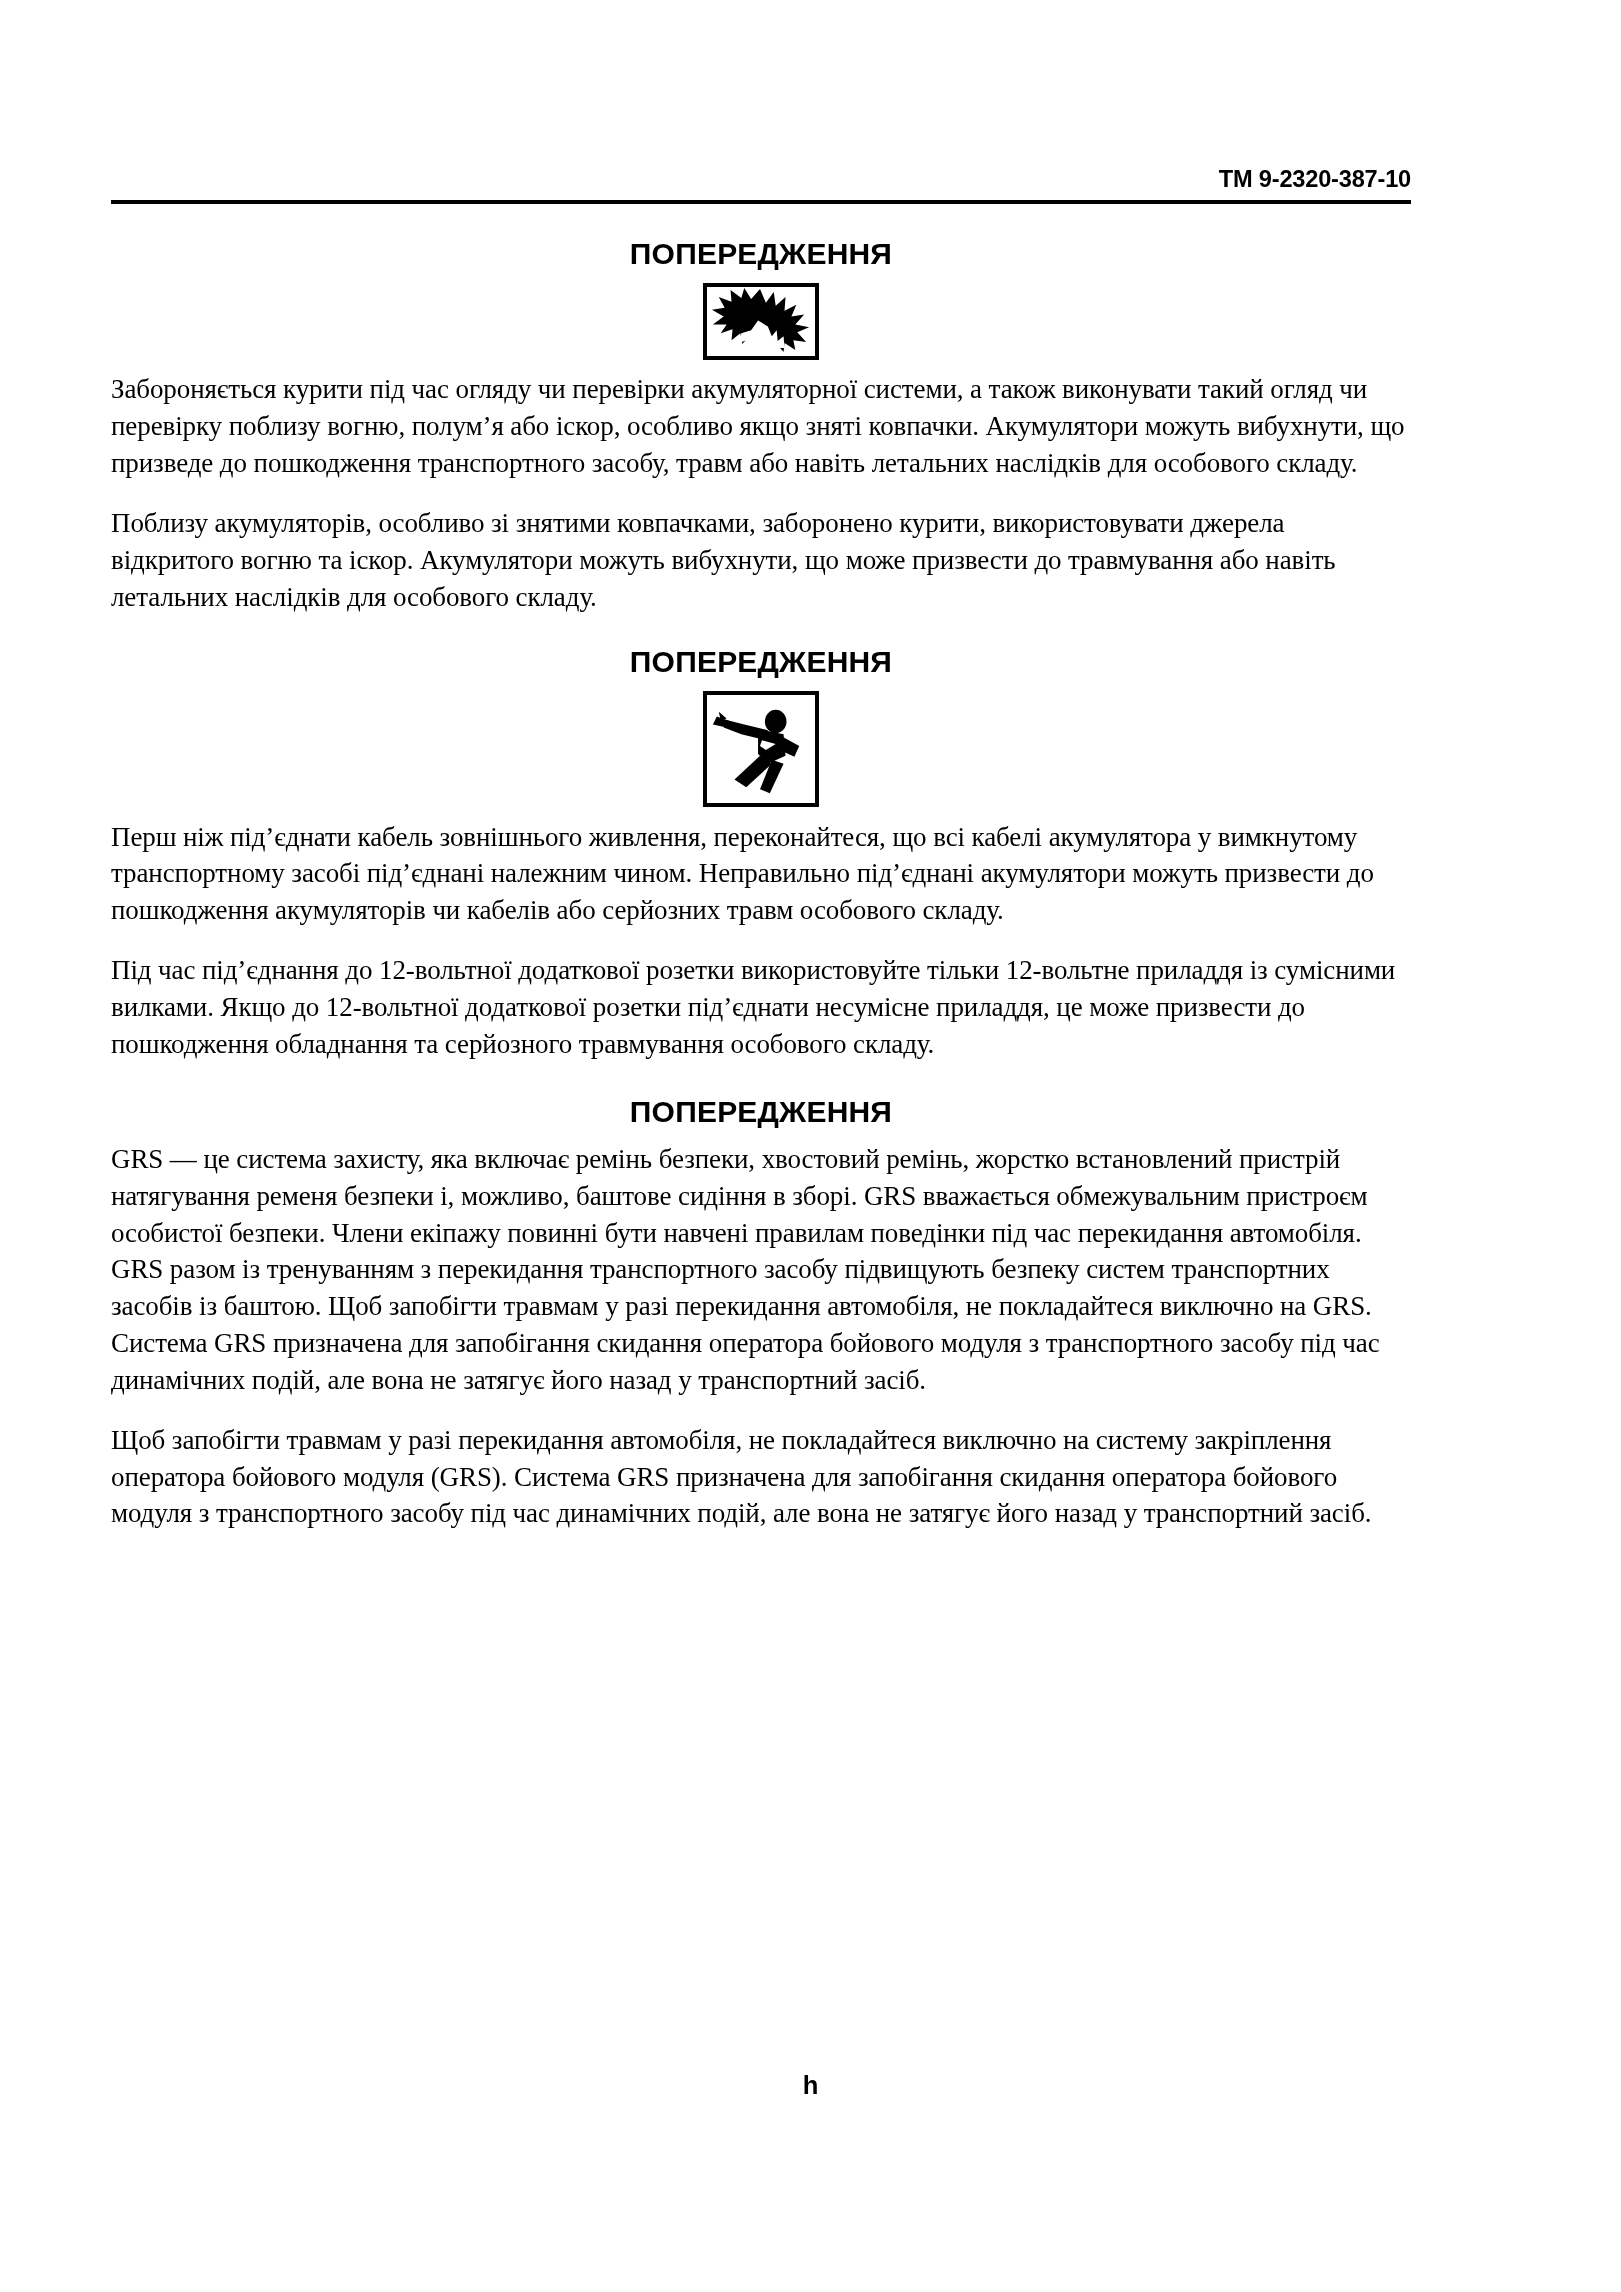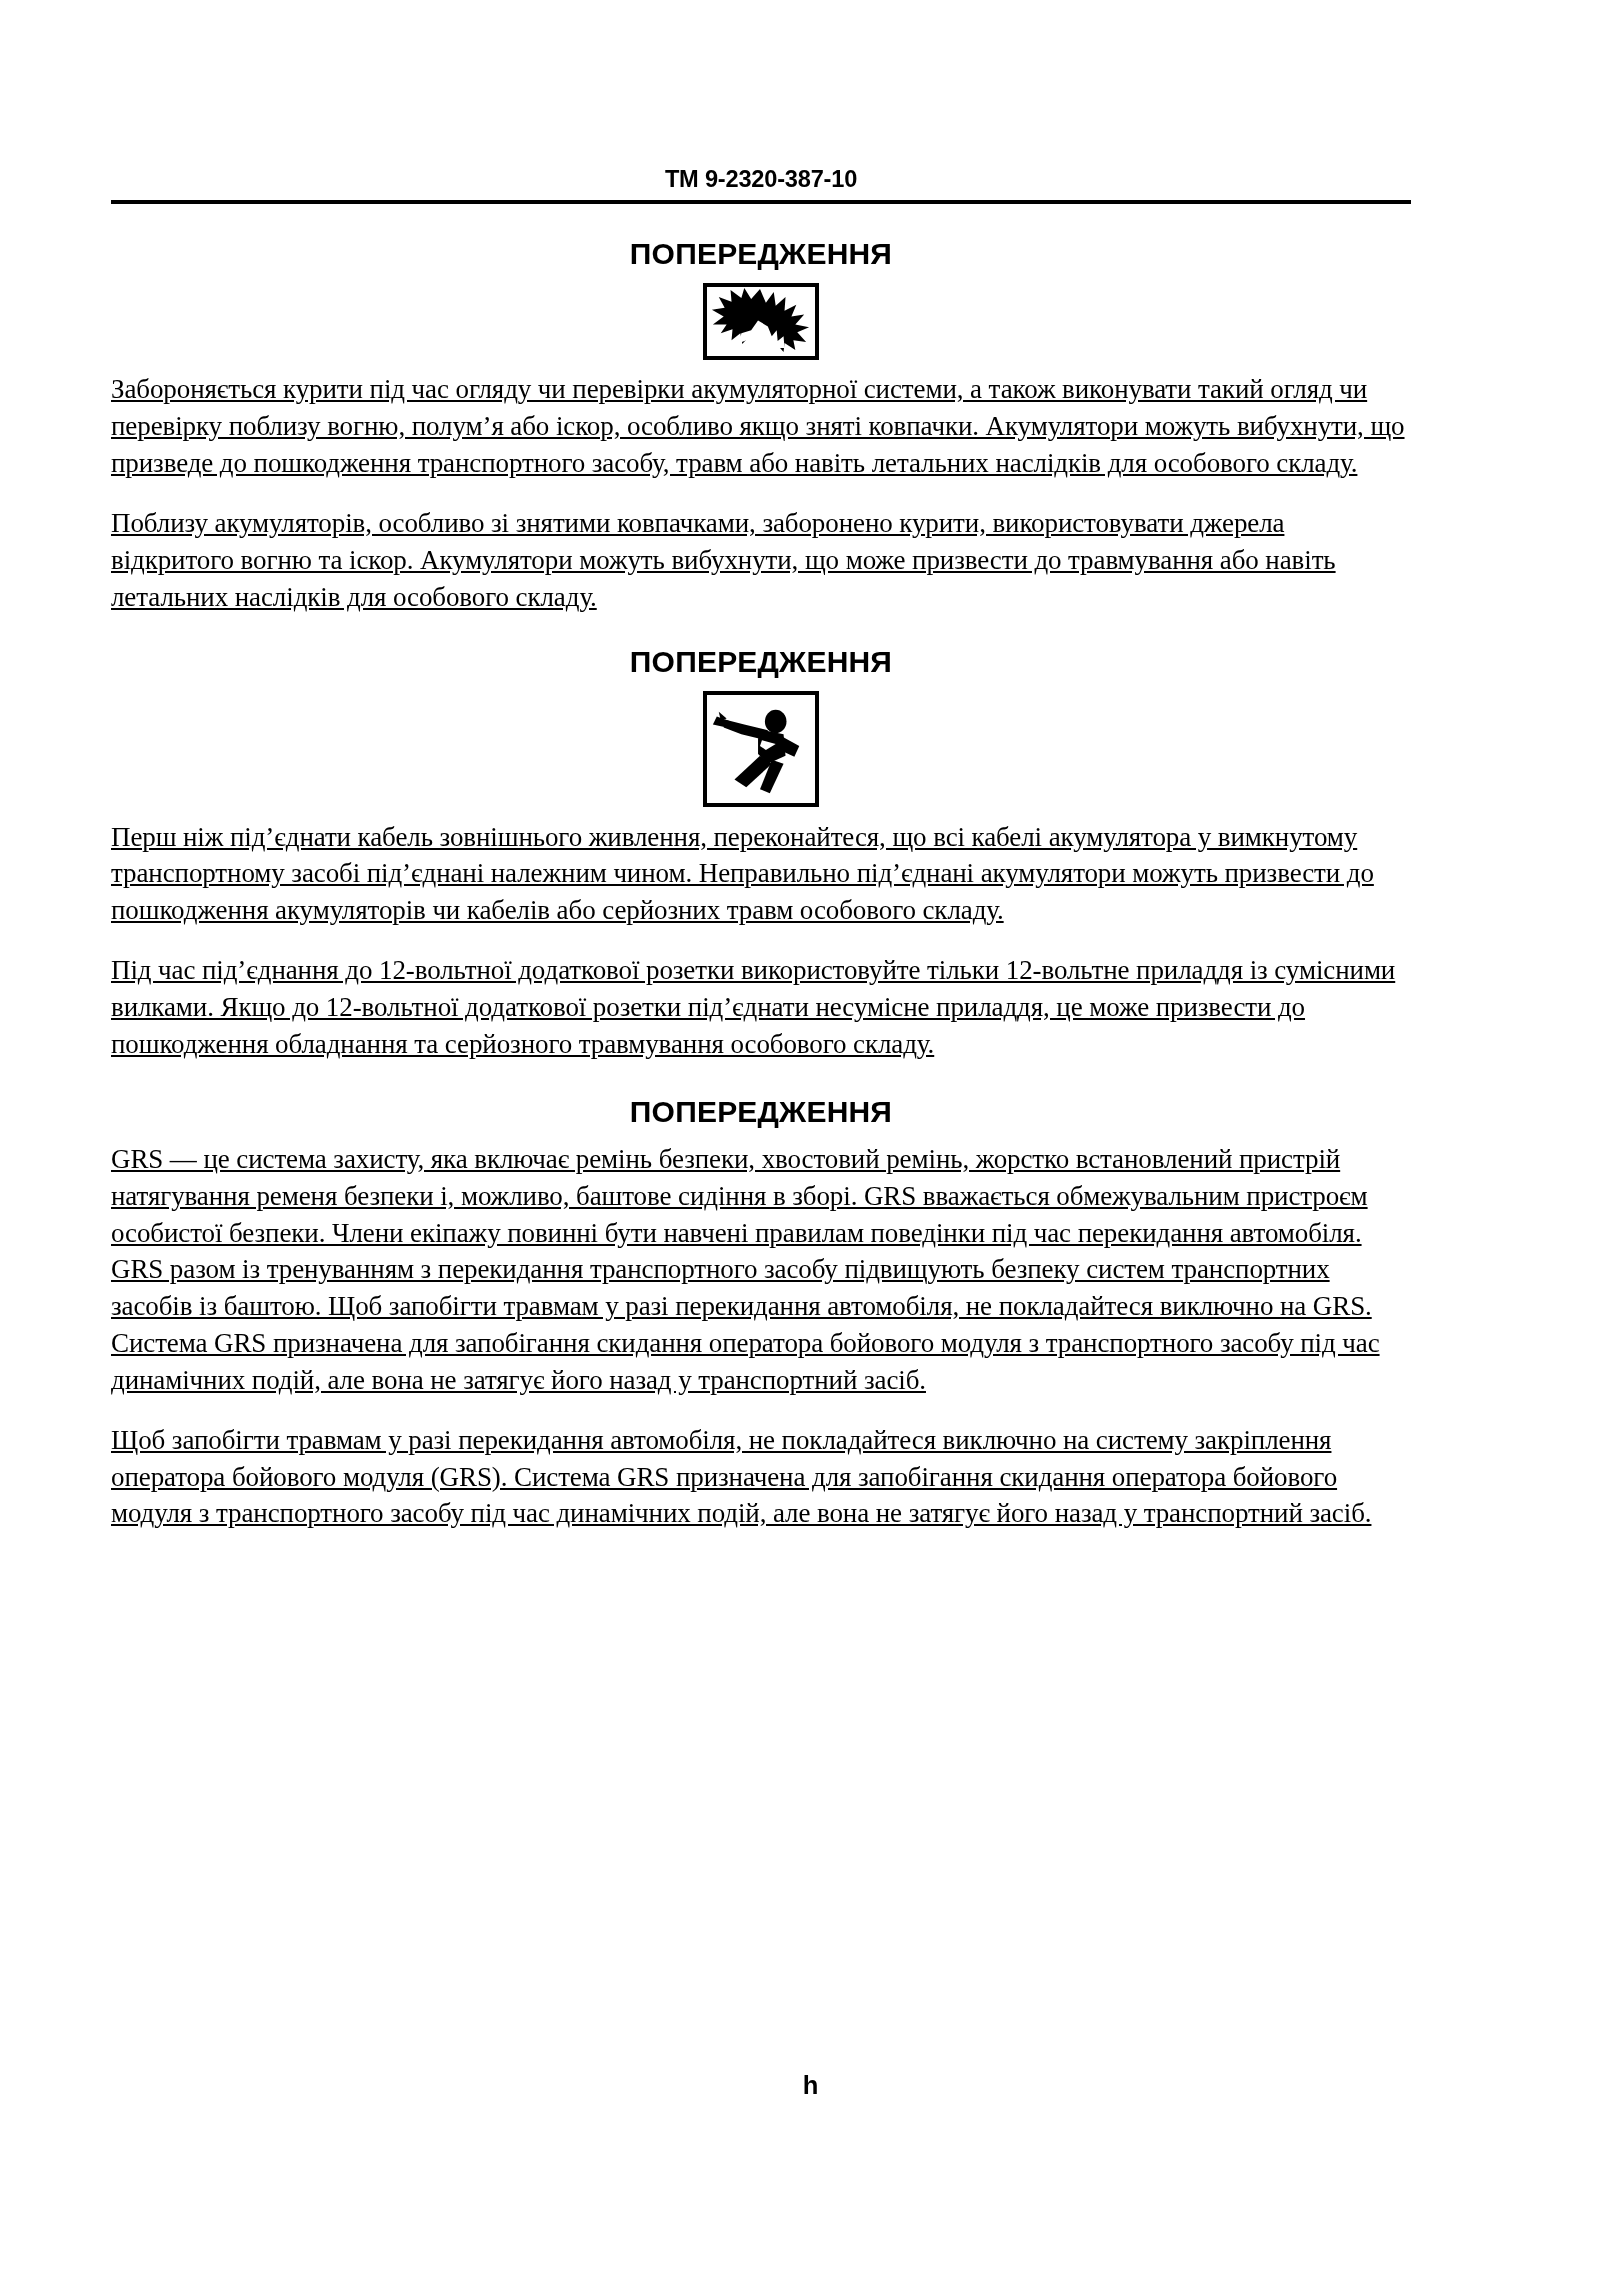--- a/index.html
+++ b/index.html
@@ -28,21 +28,21 @@
 
   .content {
     position: absolute;
     left: 111px;
     top: 0;
     width: 1300px;
   }
 
   
   .doc-header {
-    text-align: center;
+    text-align: right;
     font-family: "Liberation Sans", "DejaVu Sans", sans-serif;
     font-weight: bold;
     font-size: 23.6px;
     letter-spacing: -0.2px;
     padding-top: 167px;
     line-height: 1.1;
   }
   .header-rule {
     margin-top: 6.9px;
     border-top: 4.9px solid #000;
@@ -96,21 +96,21 @@
   
   p.body-par {
     font-family: "Liberation Serif", "DejaVu Serif", serif;
     font-size: 27px;
     line-height: 1.36;
     margin: 0 0 23.6px 0;
     text-align: left;
     letter-spacing: -0.1px;
   }
   .par-block { margin-top: 27.6px; }
-  .par-block.after-heading { margin-top: 11.8px; text-decoration: underline; }
+  .par-block.after-heading { margin-top: 11.8px; }
 
   
   .page-footer {
     position: absolute;
     left: 0;
     top: 2071px;
     width: 1621px;
     text-align: center;
     font-family: "Liberation Sans", "DejaVu Sans", sans-serif;
     font-weight: bold;

